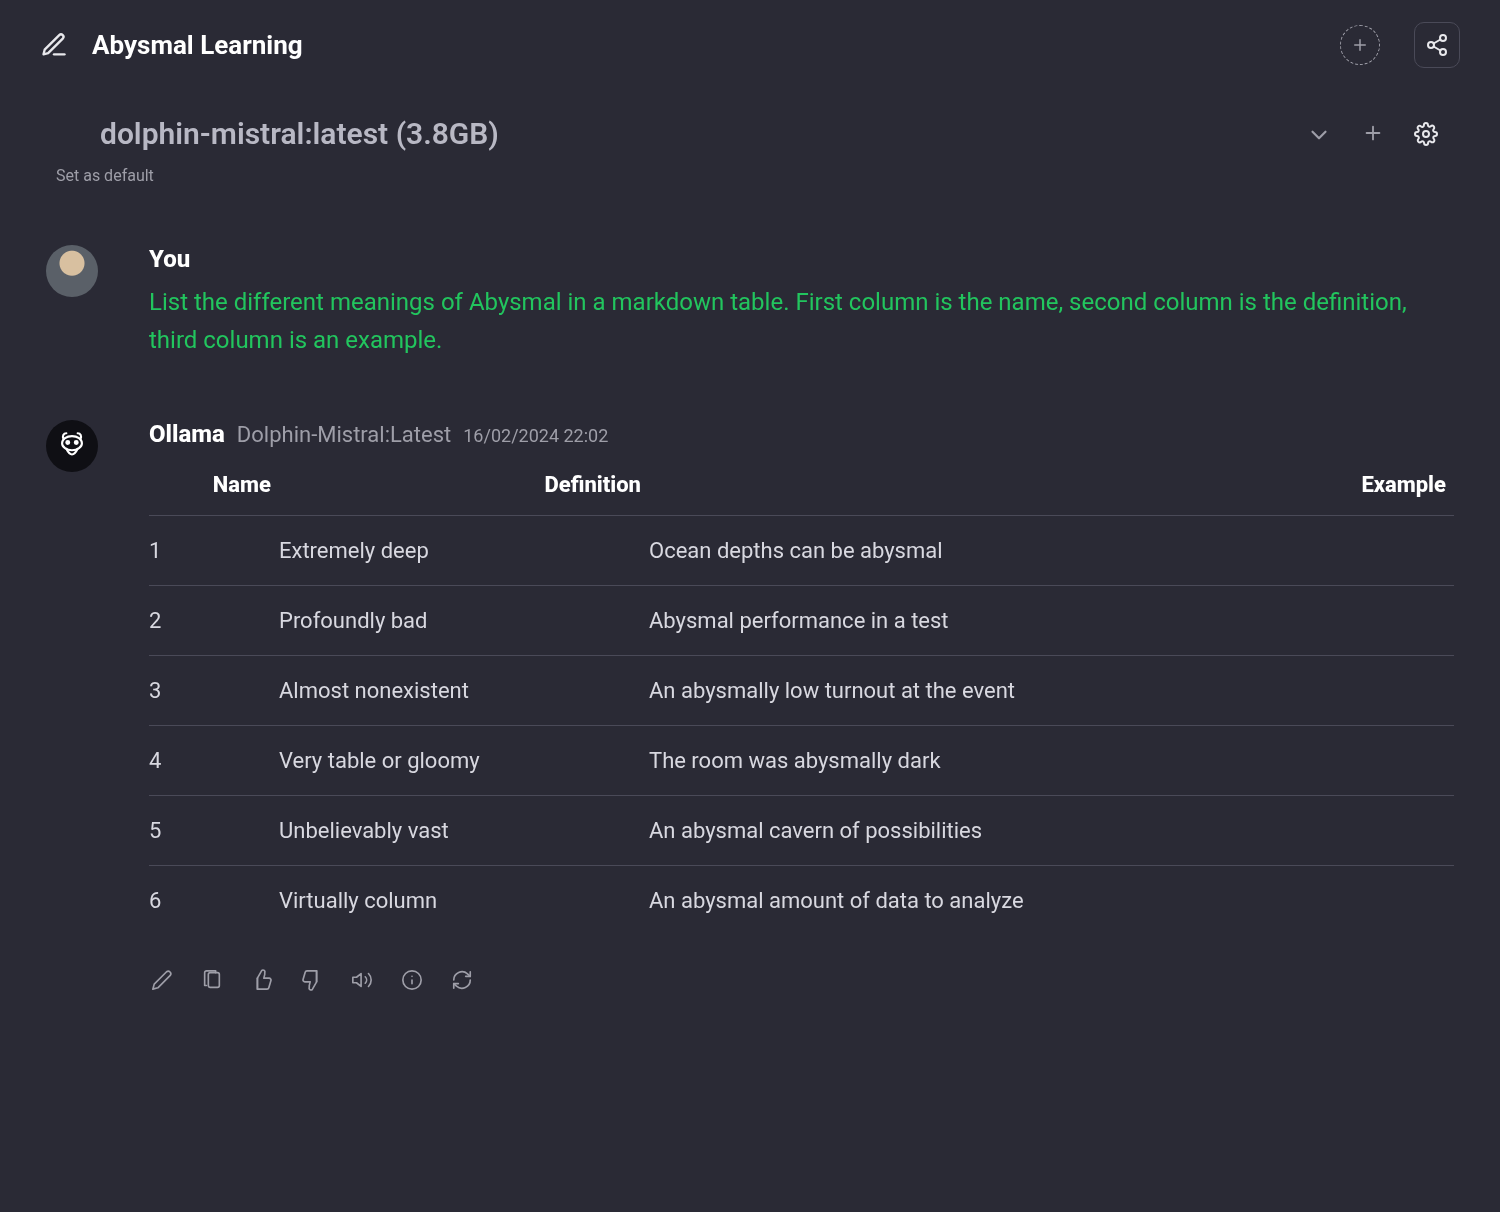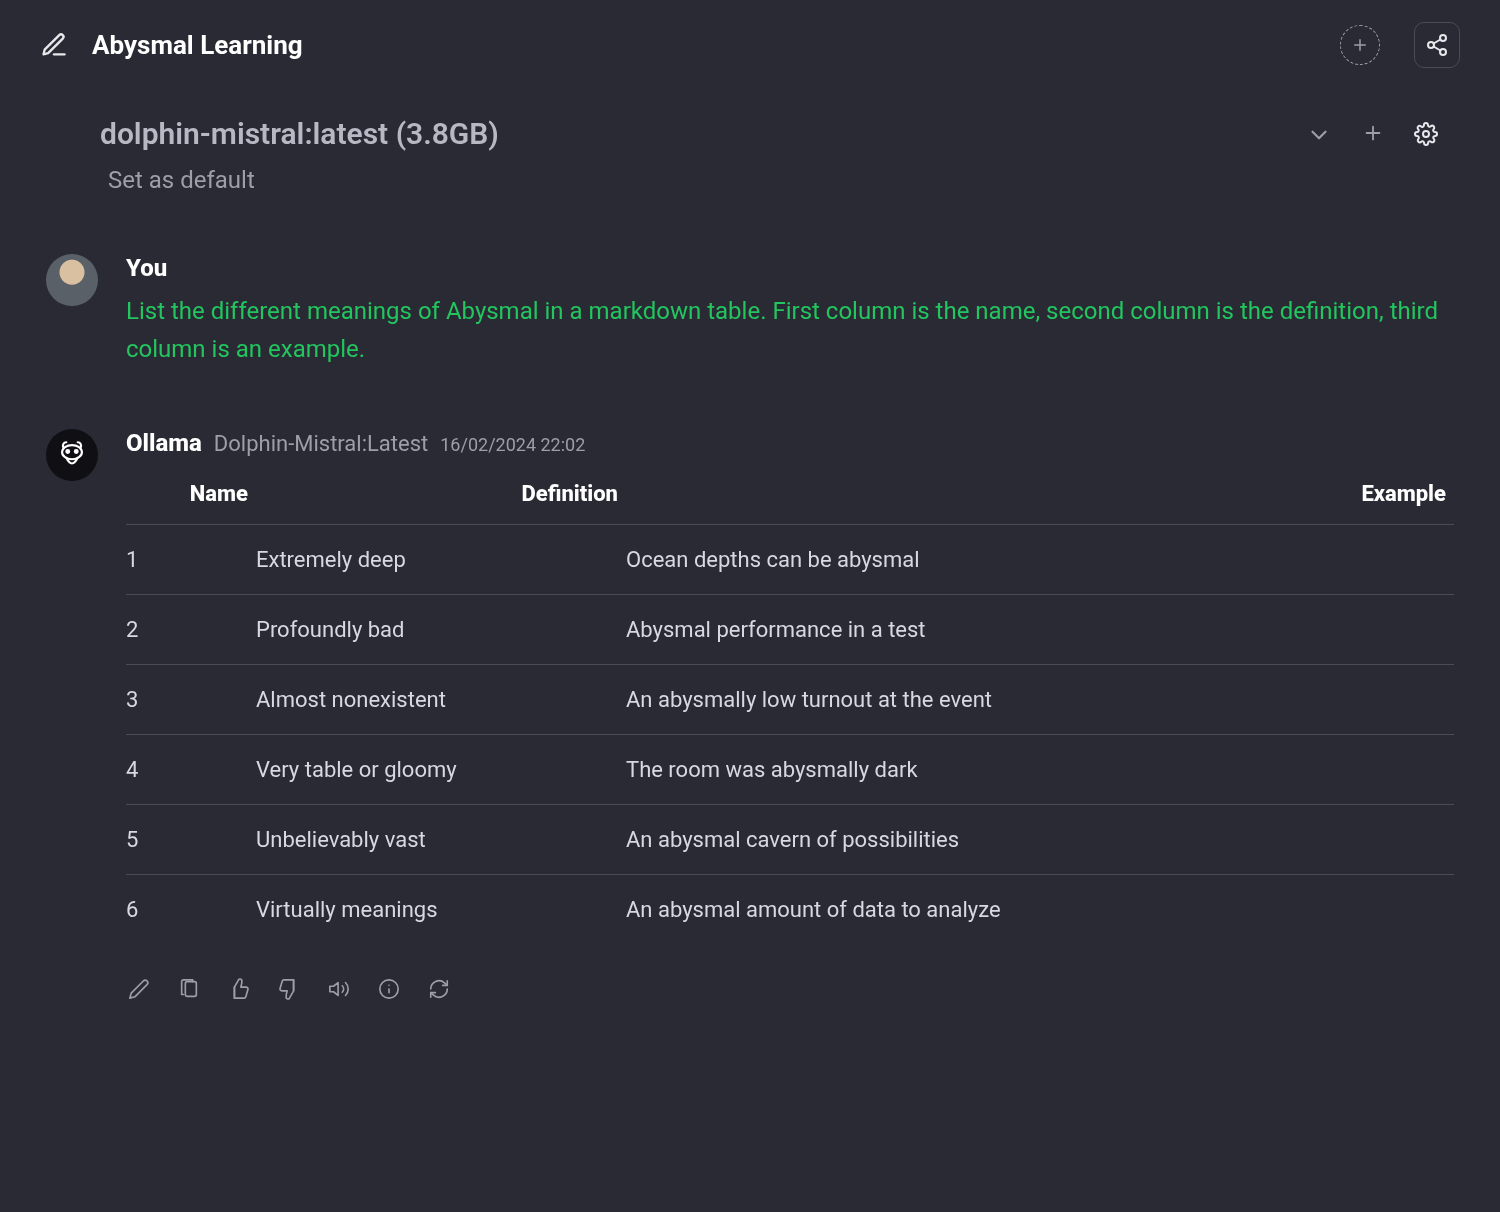--- a/index.html
+++ b/index.html
@@ -18,28 +18,28 @@
   .topbar .edit-ic{color:var(--fg);}
   .topbar .title{font-size:26px;font-weight:700;color:var(--accent);}
   .topbar .spacer{flex:1;}
   .dashed-circle{width:40px;height:40px;border-radius:50%;border:1.5px dashed var(--muted);display:flex;align-items:center;justify-content:center;}
   .sq-btn{width:46px;height:46px;border-radius:10px;border:1.5px solid var(--border);display:flex;align-items:center;justify-content:center;margin-left:10px;}
 
   .model-row{display:flex;align-items:flex-start;padding:48px 56px 0 100px;gap:18px;}
   .model-name{font-size:30px;font-weight:600;color:#b8b8c4;}
   .model-row .spacer{flex:1;}
   .ic-btn{color:var(--muted);display:flex;align-items:center;justify-content:center;padding:6px;}
-  .set-default{padding:12px 100px 0 108px;color:var(--muted);font-size:24px;}
+  .set-default{padding:12px 100px 0 56px;color:var(--muted);font-size:16px;}
 
   .chat{padding:60px 46px 0 46px;}
   .msg{display:flex;gap:28px;margin-bottom:60px;}
   .avatar{width:52px;height:52px;border-radius:50%;flex:0 0 52px;background:#555;overflow:hidden;display:flex;align-items:center;justify-content:center;}
   .avatar.user{background:radial-gradient(circle at 50% 35%, #d8c0a0 12px, #5a6068 13px);}
   .avatar.bot{background:#0f0f14;}
-  .msg-body{flex:1;min-width:0;}
+  .msg-body{flex:1;min-width:0;margin-left:23px;}
   .sender-row{display:flex;align-items:baseline;gap:12px;margin-bottom:10px;flex-wrap:wrap;}
   .sender{font-size:24px;font-weight:800;color:var(--accent);}
   .model-tag{font-size:22px;font-weight:400;color:var(--muted);}
   .timestamp{font-size:18px;color:var(--muted);}
   .msg-text{font-size:24px;line-height:1.6;color:#22c55e;}
 
   table.md{width:100%;border-collapse:collapse;font-size:22px;}
   table.md th{text-align:right;font-weight:800;color:var(--accent);padding:14px 8px 18px 0;}
   table.md td{padding:22px 8px 22px 0;border-top:1px solid var(--border);color:#d8d8e0;}
   table.md col.c1{width:130px;}
@@ -166,21 +166,21 @@
             <td>Very table or gloomy</td>
             <td>The room was abysmally dark</td>
           </tr>
           <tr>
             <td>5</td>
             <td>Unbelievably vast</td>
             <td>An abysmal cavern of possibilities</td>
           </tr>
           <tr>
             <td>6</td>
-            <td>Virtually meanings</td>
+            <td>Virtually column</td>
             <td>An abysmal amount of data to analyze</td>
           </tr>
         </tbody>
       </table>
 
       <div class="actions">
         <span class="ic">
           <svg width="22" height="22" viewBox="0 0 24 24" fill="none" stroke="currentColor" stroke-width="1.8" stroke-linecap="round" stroke-linejoin="round">
               <path d="M17 3a2.85 2.85 0 0 1 4 4L7.5 20.5 2 22l1.5-5.5Z"></path>
             </svg>

